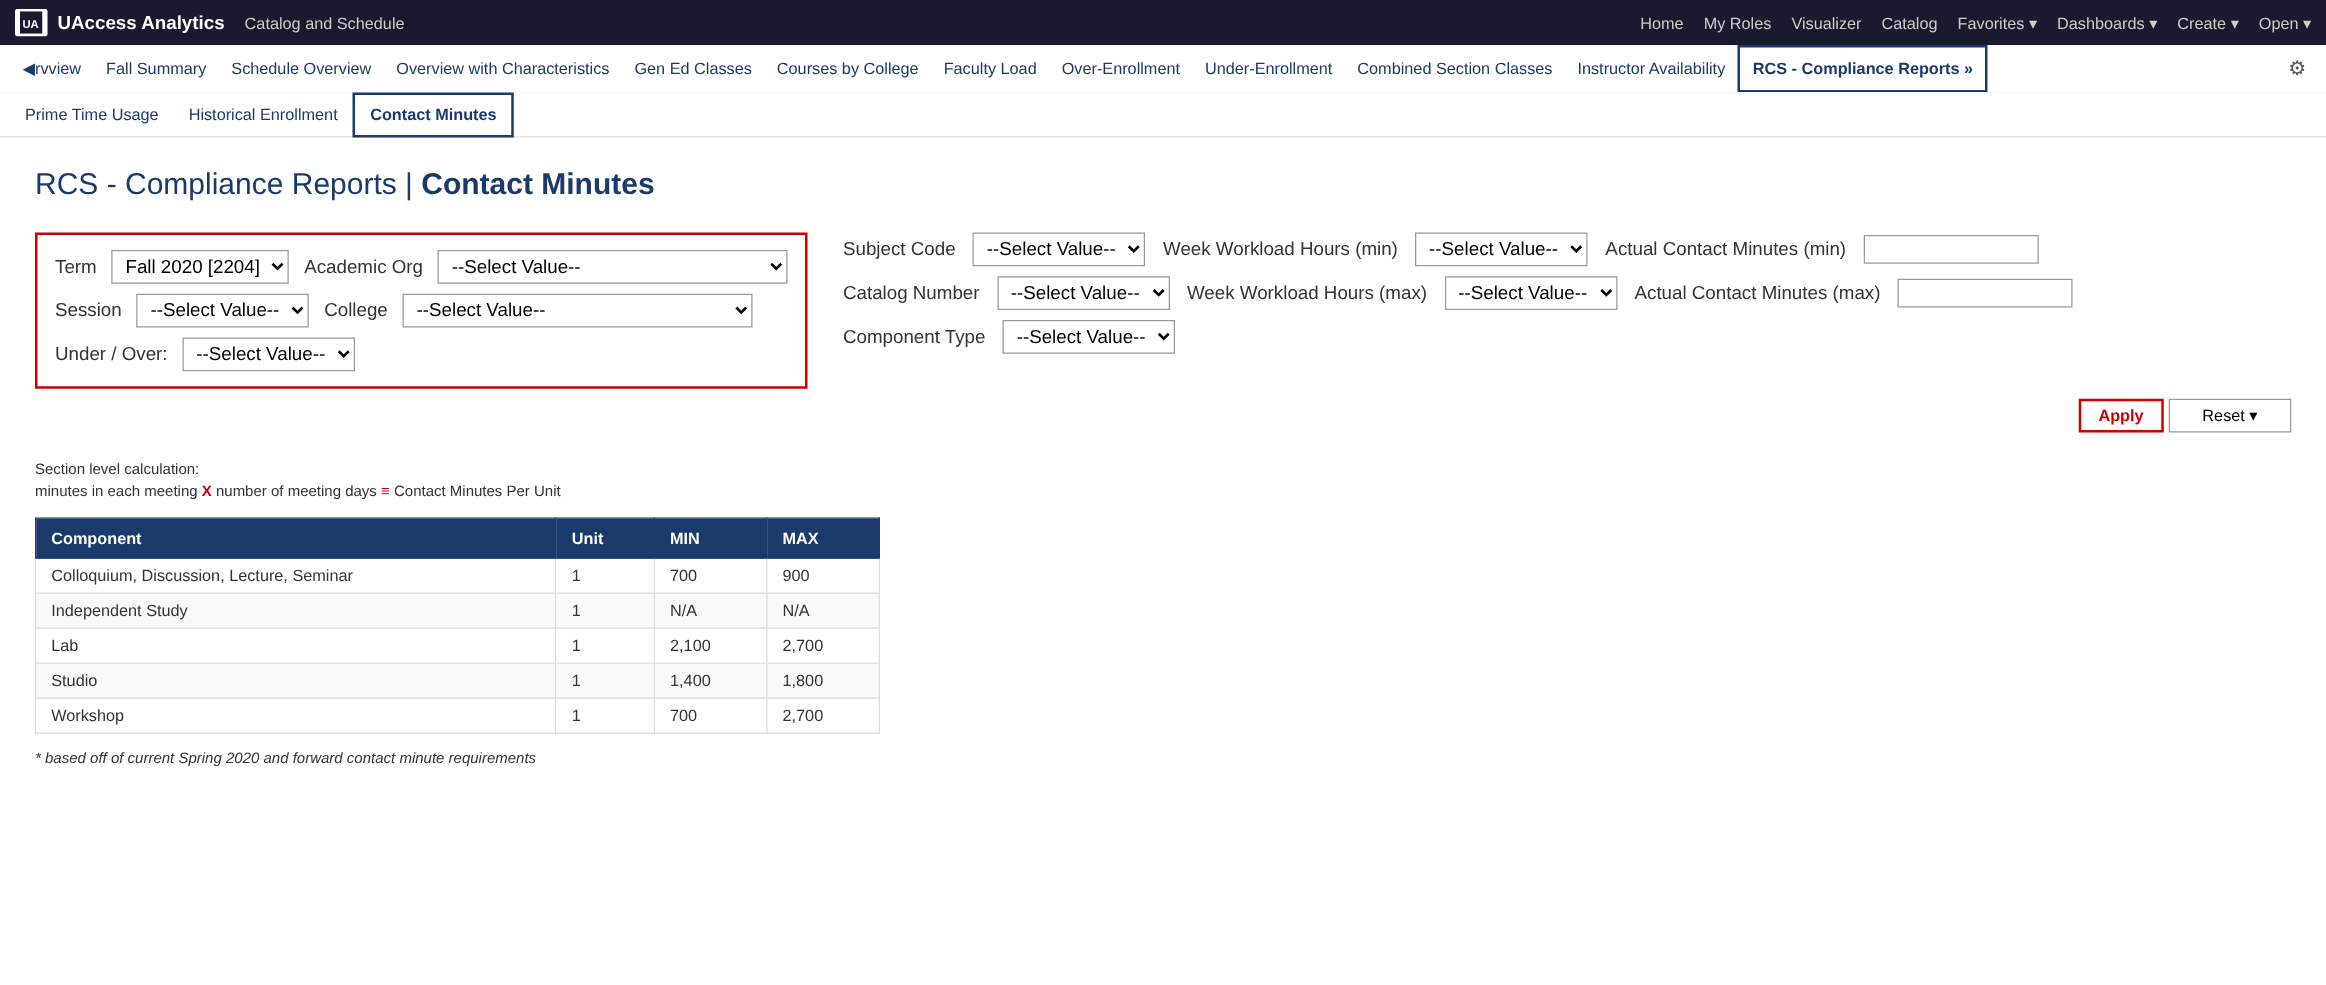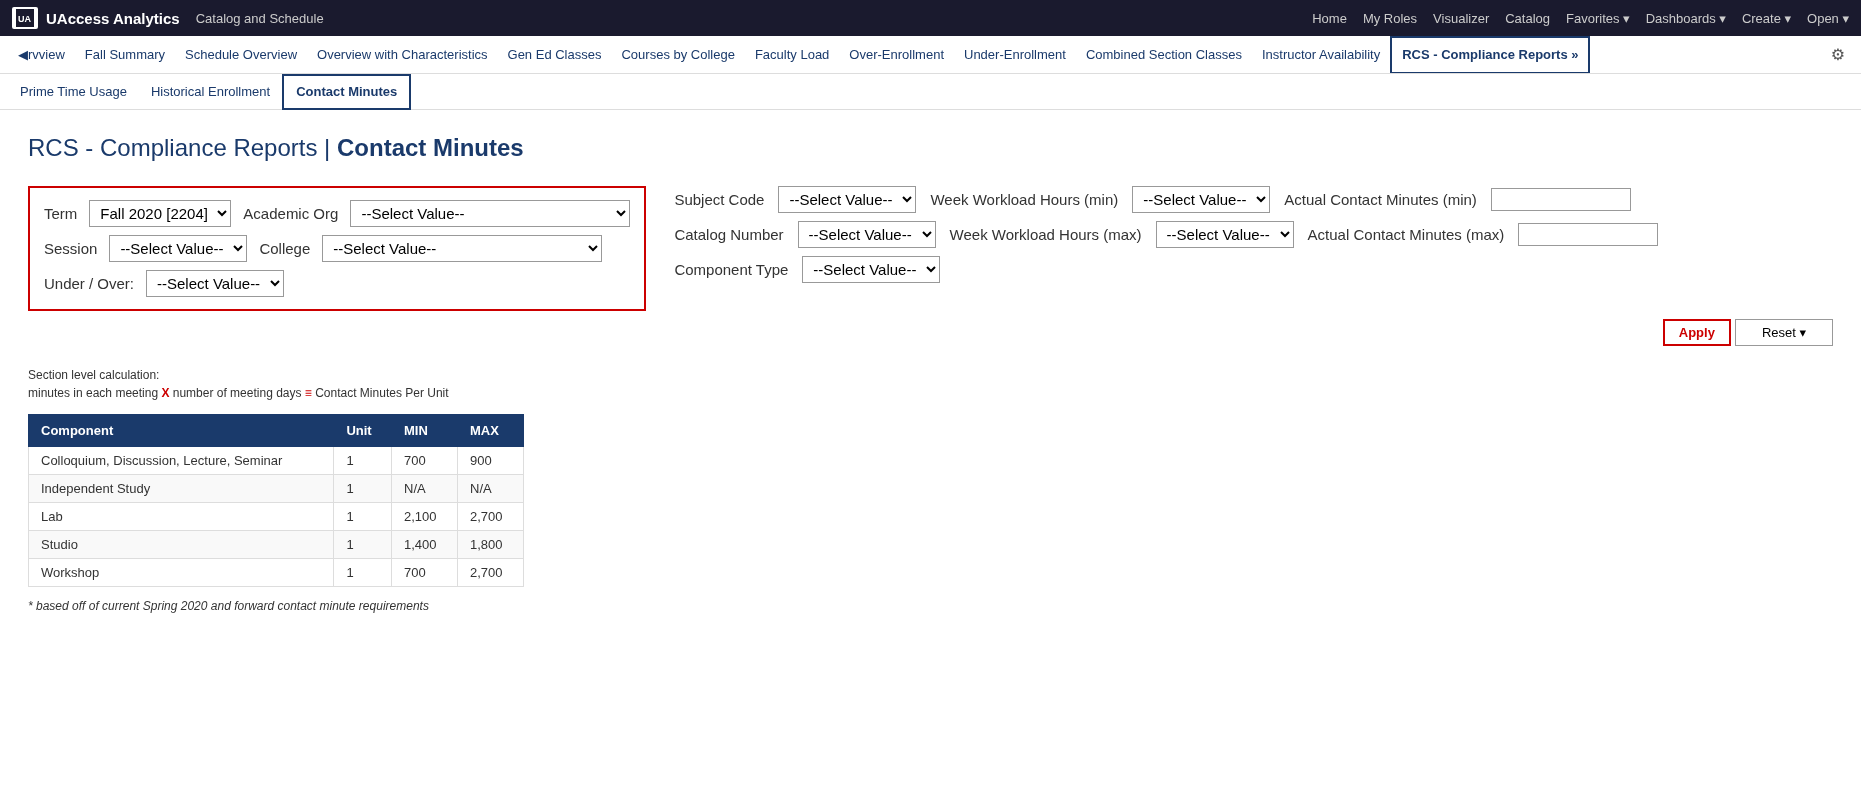--- a/index.html
+++ b/index.html
@@ -193,21 +193,21 @@
       color: #333;
       margin-bottom: 12px;
       line-height: 1.5;
     }
     .x-mark { color: #cc0000; font-weight: bold; }
     .eq-mark { color: #cc0000; font-weight: bold; }
 
     
     .data-table {
       border-collapse: collapse;
-      width: 496px;
+      width: 676px;
       margin-bottom: 12px;
     }
     .data-table th {
       background: #1a3a6b;
       color: #fff;
       padding: 8px 12px;
       text-align: left;
       font-size: 13px;
       border: 1px solid #1a3a6b;
     }

